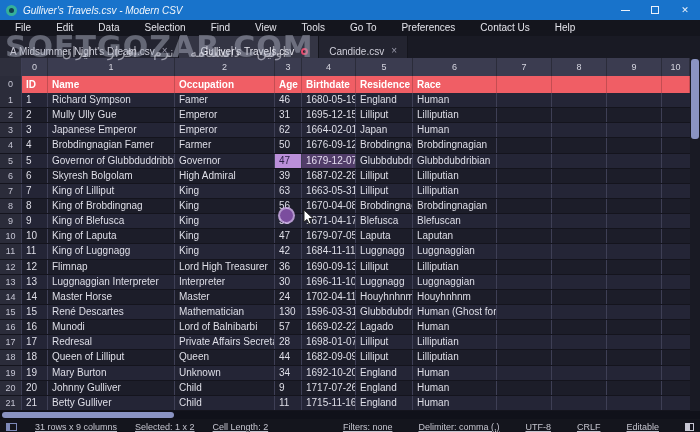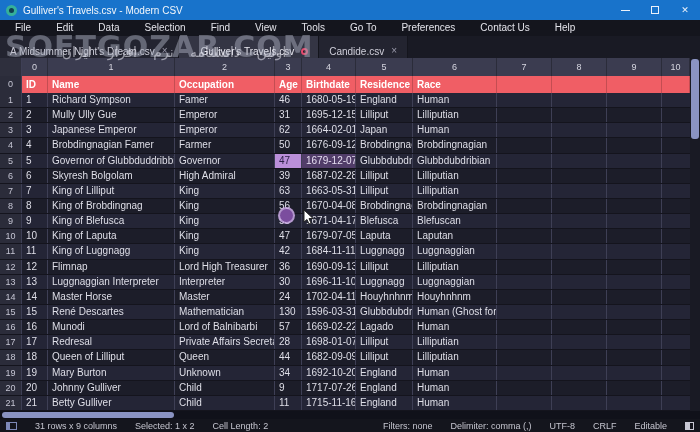--- a/index.html
+++ b/index.html
@@ -1,21 +1,21 @@
 <!DOCTYPE html>
 <html><head>
 <meta charset="utf-8">
 <style>
   html,body{margin:0;padding:0;background:#0c0d13;}
   #app{position:relative;width:700px;height:432px;overflow:hidden;
        font-family:"Liberation Sans","DejaVu Sans",sans-serif;
        background:#1c1d29;color:#dfdfe8;-webkit-font-smoothing:antialiased;}
 
   
-  .titlebar{height:20px;background:#1873cb;display:flex;align-items:center;padding:0 0 0 6px;}
+  .titlebar{height:20px;background:#1873cb;display:flex;align-items:center;padding:0 0 0 6px;font-style:italic;}
   .app-icon{width:11px;height:11px;border-radius:50%;border:3px solid #35b09a;box-sizing:border-box;
             background:#0f3f52;margin-right:6px;flex:none;}
   .title-text{font-size:10px;color:#f2f6fb;white-space:nowrap;}
   .win-controls{margin-left:auto;display:flex;height:100%;}
   .win-btn{width:30px;display:flex;align-items:center;justify-content:center;color:#eaf1fa;font-size:9px;}
   .glyph-min{width:9px;height:1px;background:#eaf1fa;}
   .glyph-max{width:8px;height:8px;border:1px solid #eaf1fa;box-sizing:border-box;}
 
   
   .menubar{height:16px;background:#14151d;display:flex;align-items:center;padding-left:6px;gap:7px;}
@@ -60,25 +60,25 @@
   .cell.sel-primary{background:#ba8fd9 !important;color:#2c2047;}
   .cell.sel-secondary{background:#513d69 !important;color:#e6def2;}
 
   
   .vscroll{position:absolute;right:0;top:0;width:10px;height:353px;background:#191a24;}
   .vthumb{position:absolute;left:1px;top:1px;width:8px;height:80px;background:#8a93c2;border-radius:3px;}
   .hscroll{height:8px;background:#10111a;position:relative;}
   .hthumb{position:absolute;left:2px;top:1px;width:172px;height:6px;background:#8a93c2;border-radius:3px;}
 
   
-  .statusbar{height:13px;background:#14151d;display:flex;align-items:center;font-size:9px;color:#c5c5cf;
-             padding:0 6px;gap:0;}
+  .statusbar{height:13px;background:#14151d;display:flex;align-items:flex-end;font-size:9px;color:#c5c5cf;
+             padding:0 6px;gap:0;text-decoration:underline;}
   .sb-item{white-space:nowrap;}
   .sb-left{display:flex;align-items:center;gap:18px;}
-  .sb-right{margin-left:auto;display:flex;align-items:center;gap:18px;}
+  .sb-right{margin-left:auto;display:flex;align-items:center;gap:26px;}
   .sb-grid-icon{width:11px;height:8px;border:1px solid #7d88b8;box-sizing:border-box;background:
     linear-gradient(90deg,#7d88b8 3px,transparent 3px);}
   .sb-edit-icon{width:9px;height:8px;border:1px solid #c8c8d4;box-sizing:border-box;
     background:linear-gradient(90deg,#c8c8d4 4px,transparent 4px);}
 
   
   .wm-banner{position:absolute;left:5px;top:29px;width:340px;font-size:30px;font-weight:bold;
              letter-spacing:1px;color:rgba(165,170,185,0.5);font-family:"DejaVu Sans",sans-serif;
              pointer-events:none;z-index:30;}
   .wm-persian{position:absolute;left:0;top:43px;width:348px;height:19px;font-size:14px;

